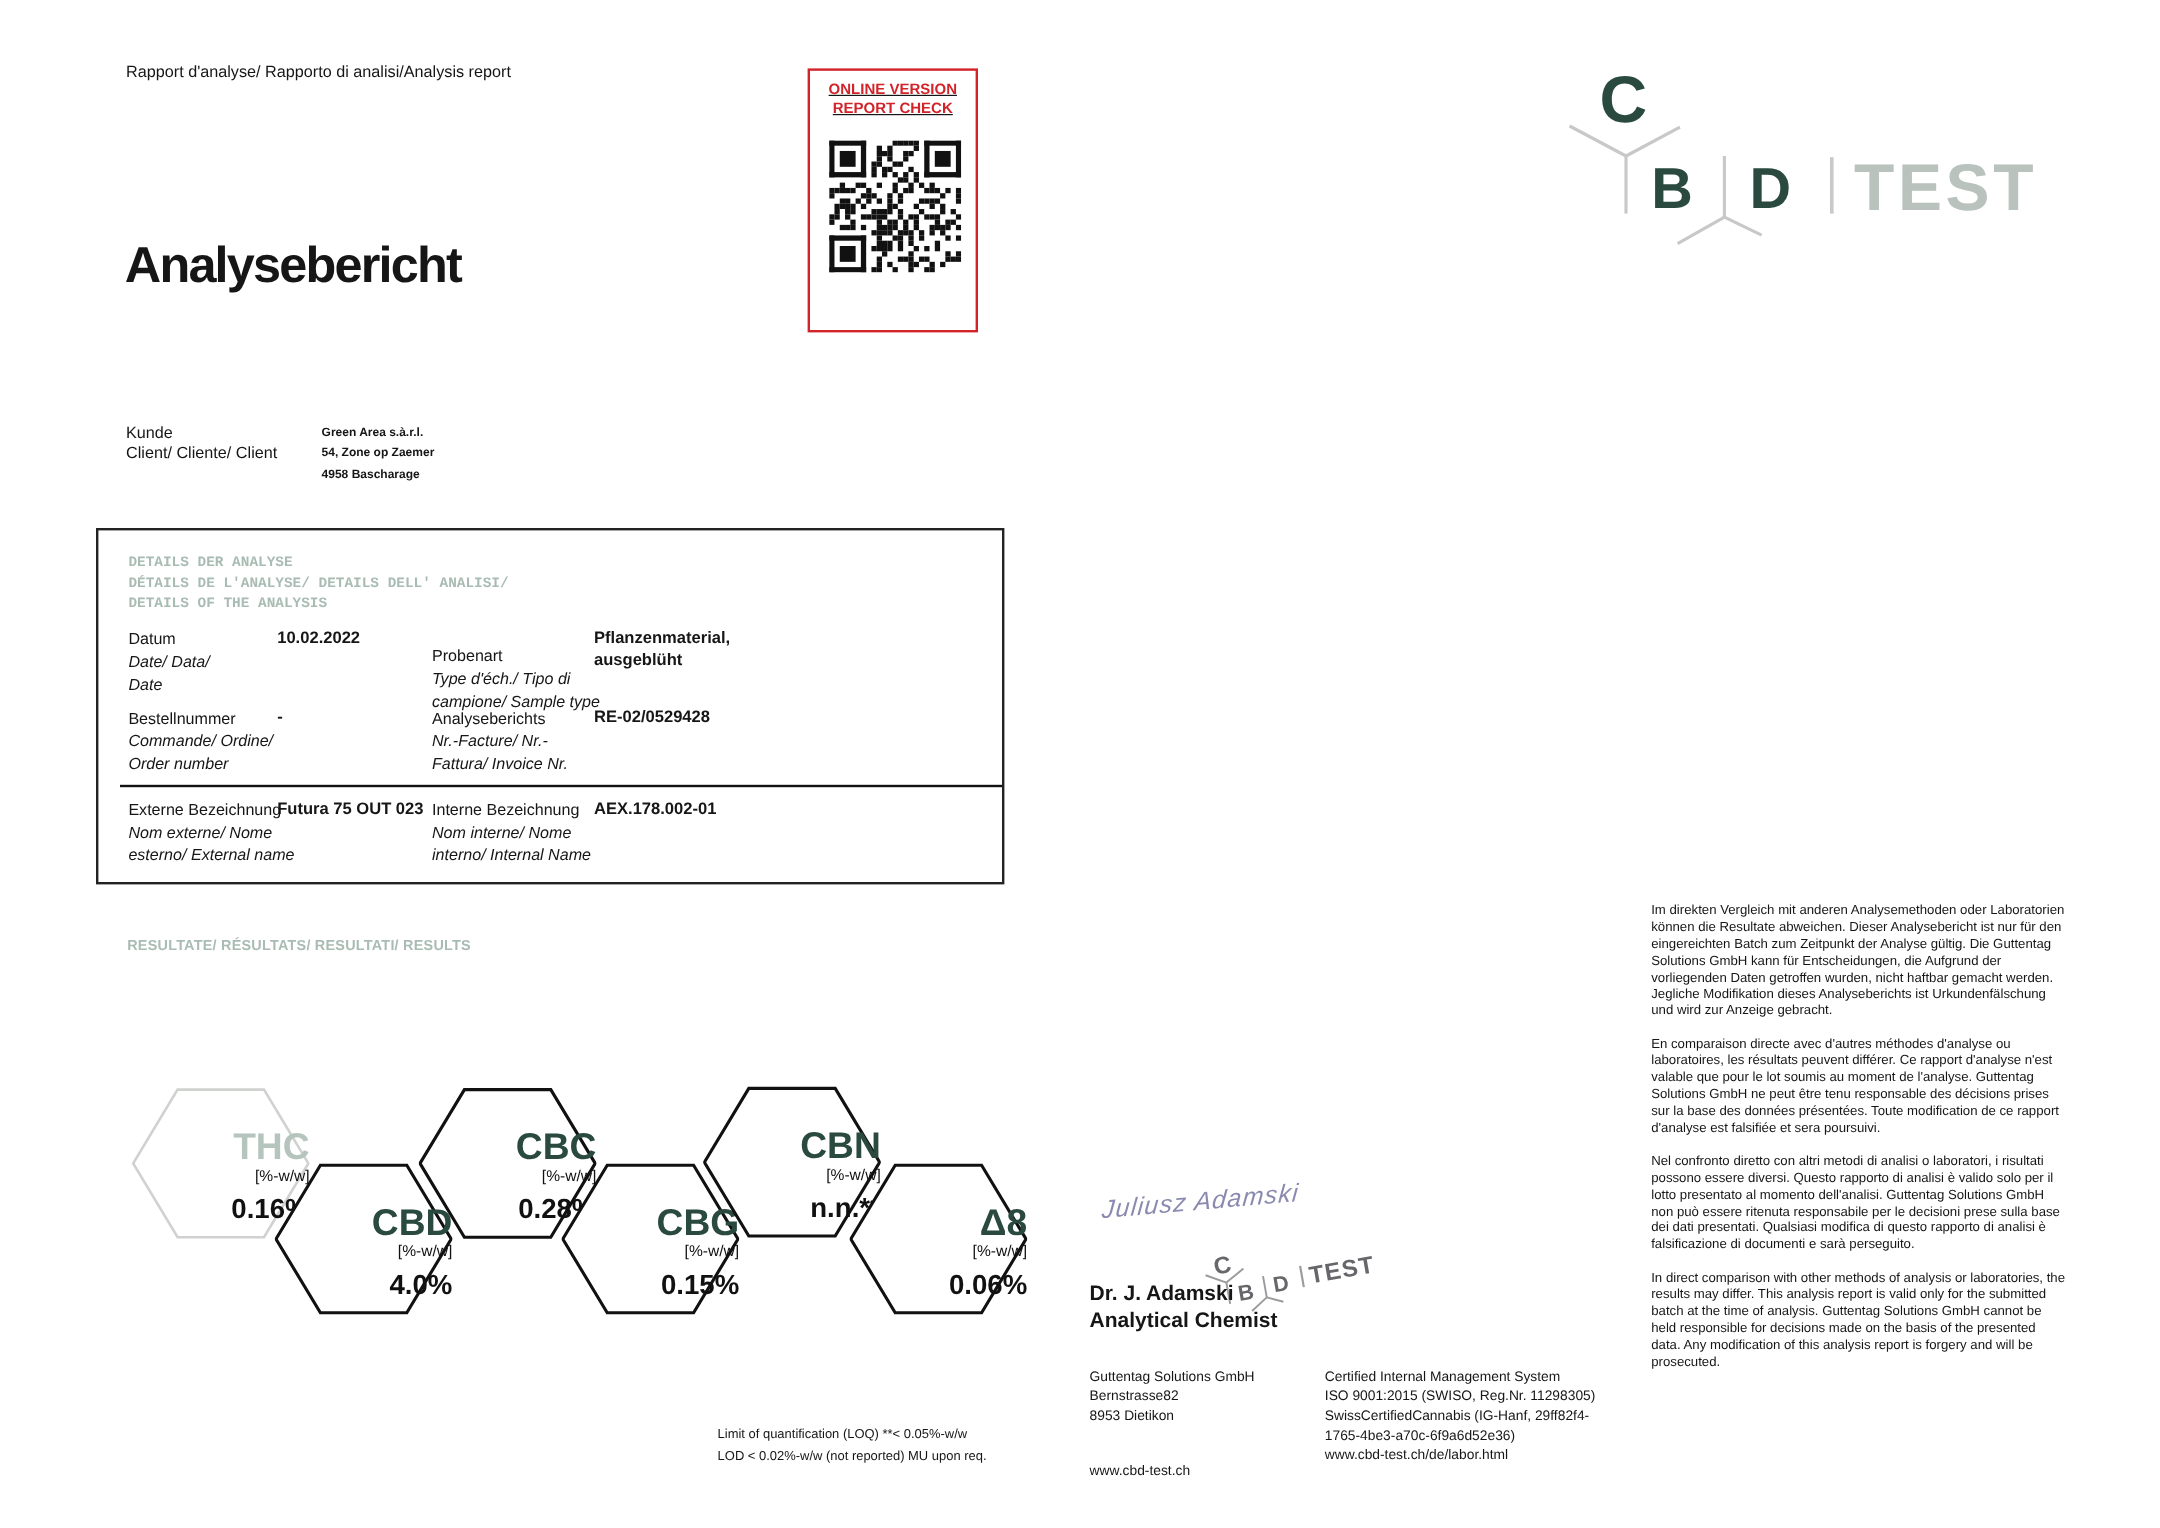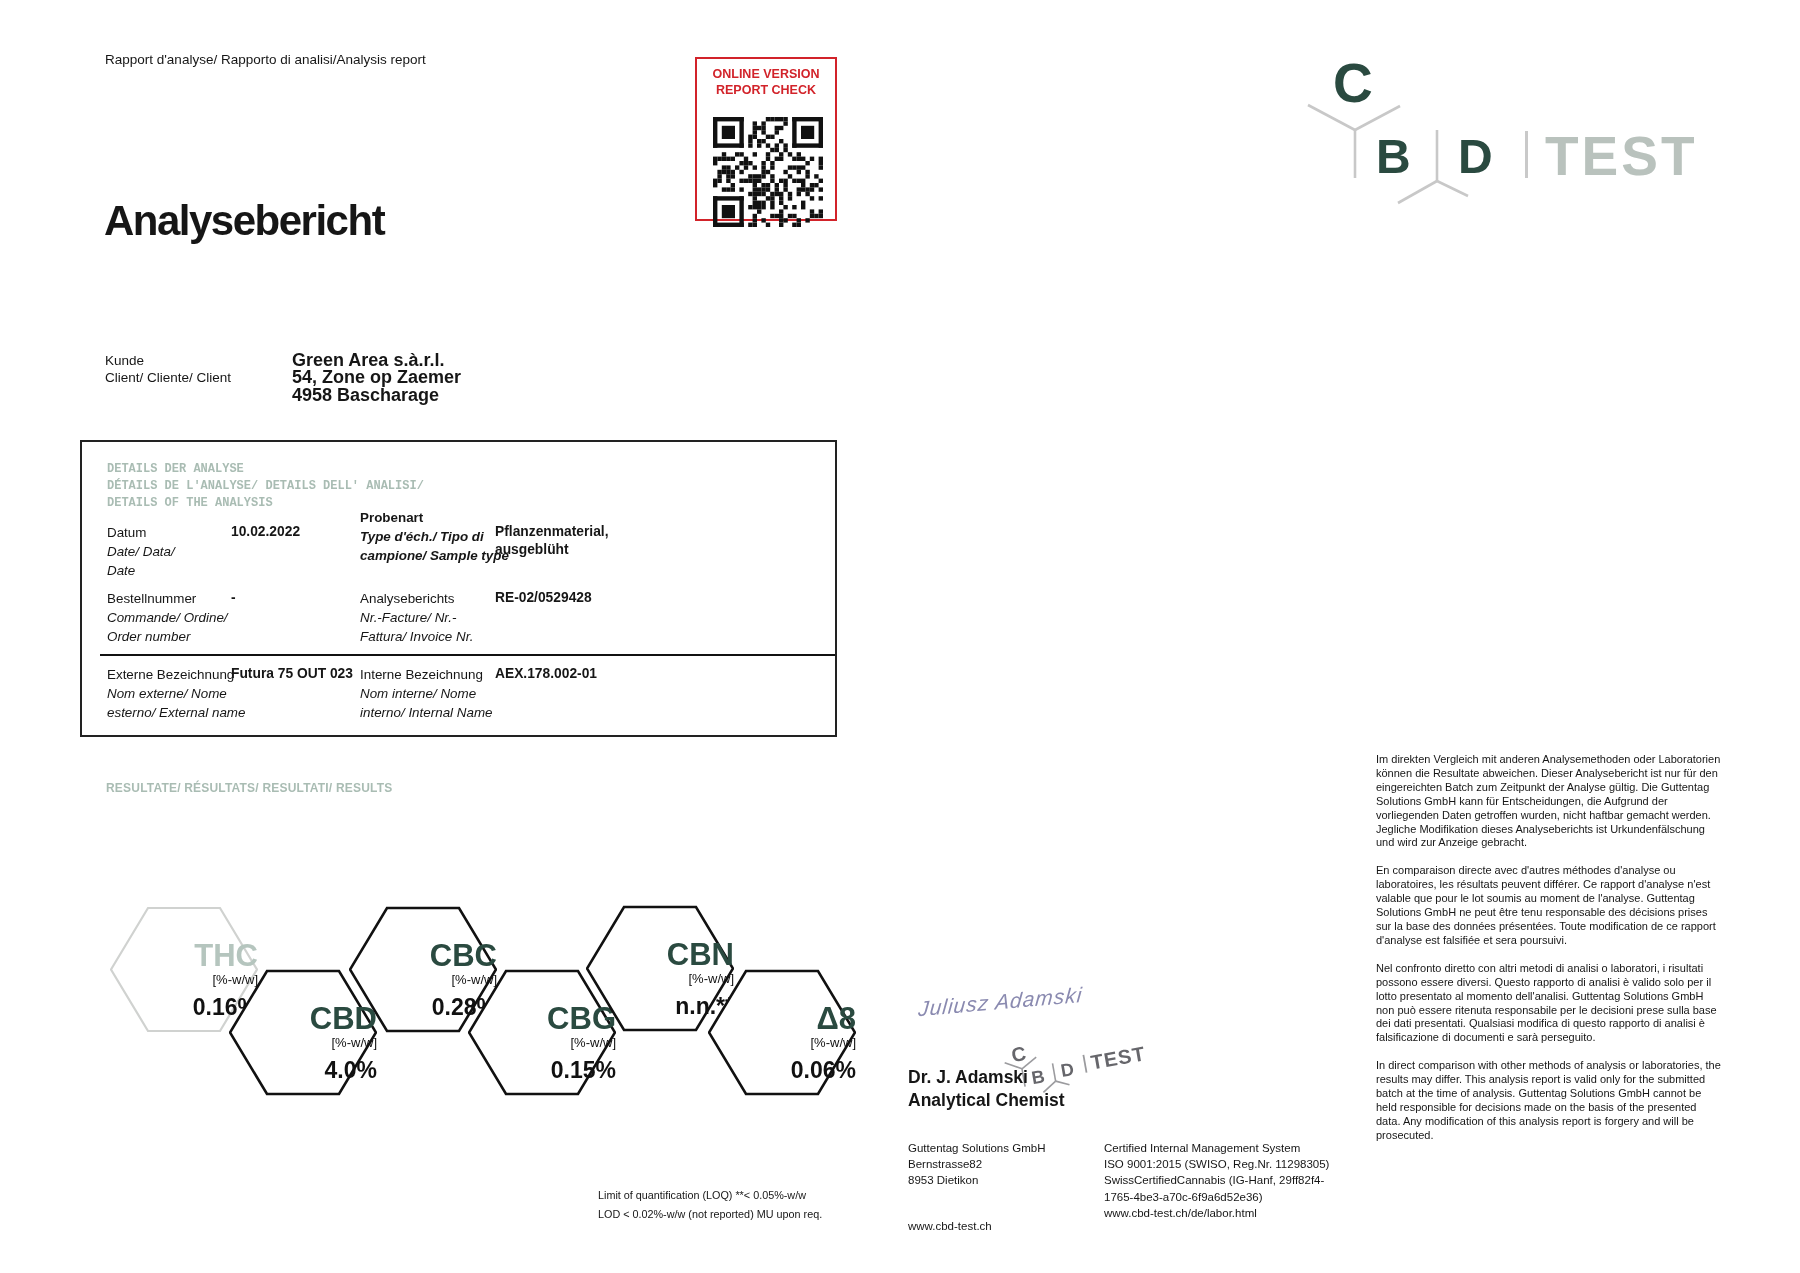--- a/index.html
+++ b/index.html
@@ -12,33 +12,33 @@
   *{margin:0;padding:0;box-sizing:border-box;}
   html,body{background:#ffffff;}
   body{font-family:"Liberation Sans","DejaVu Sans",sans-serif;color:var(--ink);}
   .page{position:relative;width:1800px;height:1273px;background:#fff;overflow:hidden;}
   .abs{position:absolute;}
 
   .doc-type{left:105px;top:52px;font-size:13.5px;}
   .doc-title{left:104px;top:200px;font-size:42px;font-weight:bold;letter-spacing:-1.5px;line-height:1;}
 
   
-  .qr-box{left:695px;top:57px;width:142px;height:164px;border:2px solid var(--red);text-align:center;}
+  .qr-box{left:673px;top:57px;width:142px;height:220px;border:2px solid var(--red);text-align:center;text-decoration:underline;}
   .qr-title{margin-top:7px;color:var(--red);font-weight:bold;font-size:12.5px;line-height:1.3;}
   .qr-img{position:absolute;left:16px;top:58px;width:110px;height:110px;}
 
   
   .logo-svg{left:1300px;top:40px;width:415px;height:175px;}
   .logo-letter{font-family:"Liberation Sans","DejaVu Sans",sans-serif;font-weight:bold;fill:var(--green);}
   .logo-test{font-family:"Liberation Sans","DejaVu Sans",sans-serif;font-weight:bold;fill:#b9c2bd;}
   .bond{stroke:var(--gray-line);stroke-width:2.6;fill:none;}
 
   
   .client-label{left:105px;top:352px;font-size:13.5px;line-height:17.3px;white-space:nowrap;}
-  .client-value{left:268px;top:352px;font-size:18px;font-weight:bold;line-height:17.3px;white-space:nowrap;margin-left:24px;}
+  .client-value{left:268px;top:352px;font-size:10px;font-weight:bold;line-height:17.3px;white-space:nowrap;}
 
   
   .details-box{left:80px;top:440px;width:757px;height:297px;border:2px solid #222;}
   .details-header{position:absolute;left:25px;top:19px;color:var(--muted);font-weight:bold;font-size:12px;line-height:17px;white-space:nowrap;font-family:Liberation Mono, monospace;}
   .field{position:absolute;font-size:13.4px;line-height:19px;}
   .field .main{white-space:nowrap;}
   .field .sub{font-style:italic;white-space:nowrap;}
   .fvalue{position:absolute;font-size:13.8px;font-weight:bold;line-height:18px;width:132px;}
   .sep-line{position:absolute;left:18px;right:0;top:212px;height:2px;background:#111;}
 
@@ -329,21 +329,21 @@
       <div>DÉTAILS DE L'ANALYSE/ DETAILS DELL' ANALISI/</div>
       <div>DETAILS OF THE ANALYSIS</div>
     </div>
 
     <div class="field" style="left:25px;top:81px;">
       <div class="main">Datum</div>
       <div class="sub">Date/ Data/</div>
       <div class="sub">Date</div>
     </div>
     <div class="fvalue" style="left:149px;top:81px;">10.02.2022</div>
-    <div class="field" style="left:278px;top:66px;font-weight:bold;">
+    <div class="field" style="left:278px;top:95px;">
       <div class="main">Probenart</div>
       <div class="sub">Type d'éch./ Tipo di</div>
       <div class="sub">campione/ Sample type</div>
     </div>
     <div class="fvalue" style="left:413px;top:81px;">Pflanzenmaterial, ausgeblüht</div>
 
     <div class="field" style="left:25px;top:147px;">
       <div class="main">Bestellnummer</div>
       <div class="sub">Commande/ Ordine/</div>
       <div class="sub">Order number</div>

